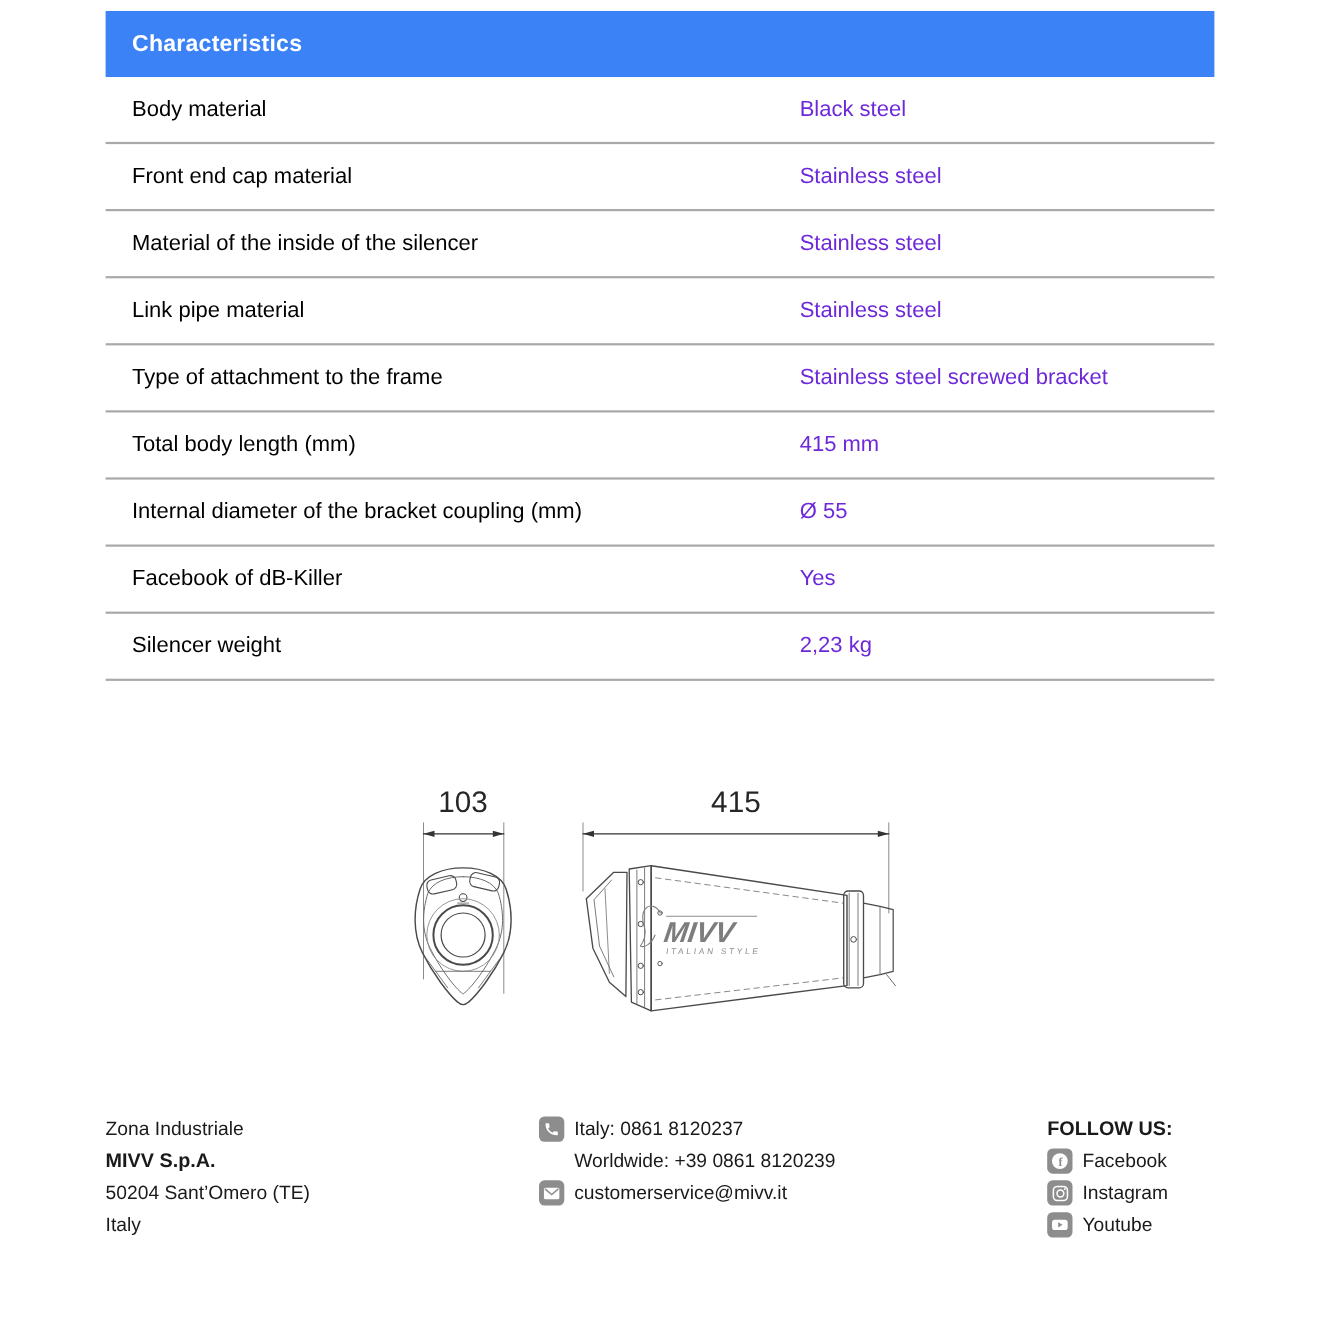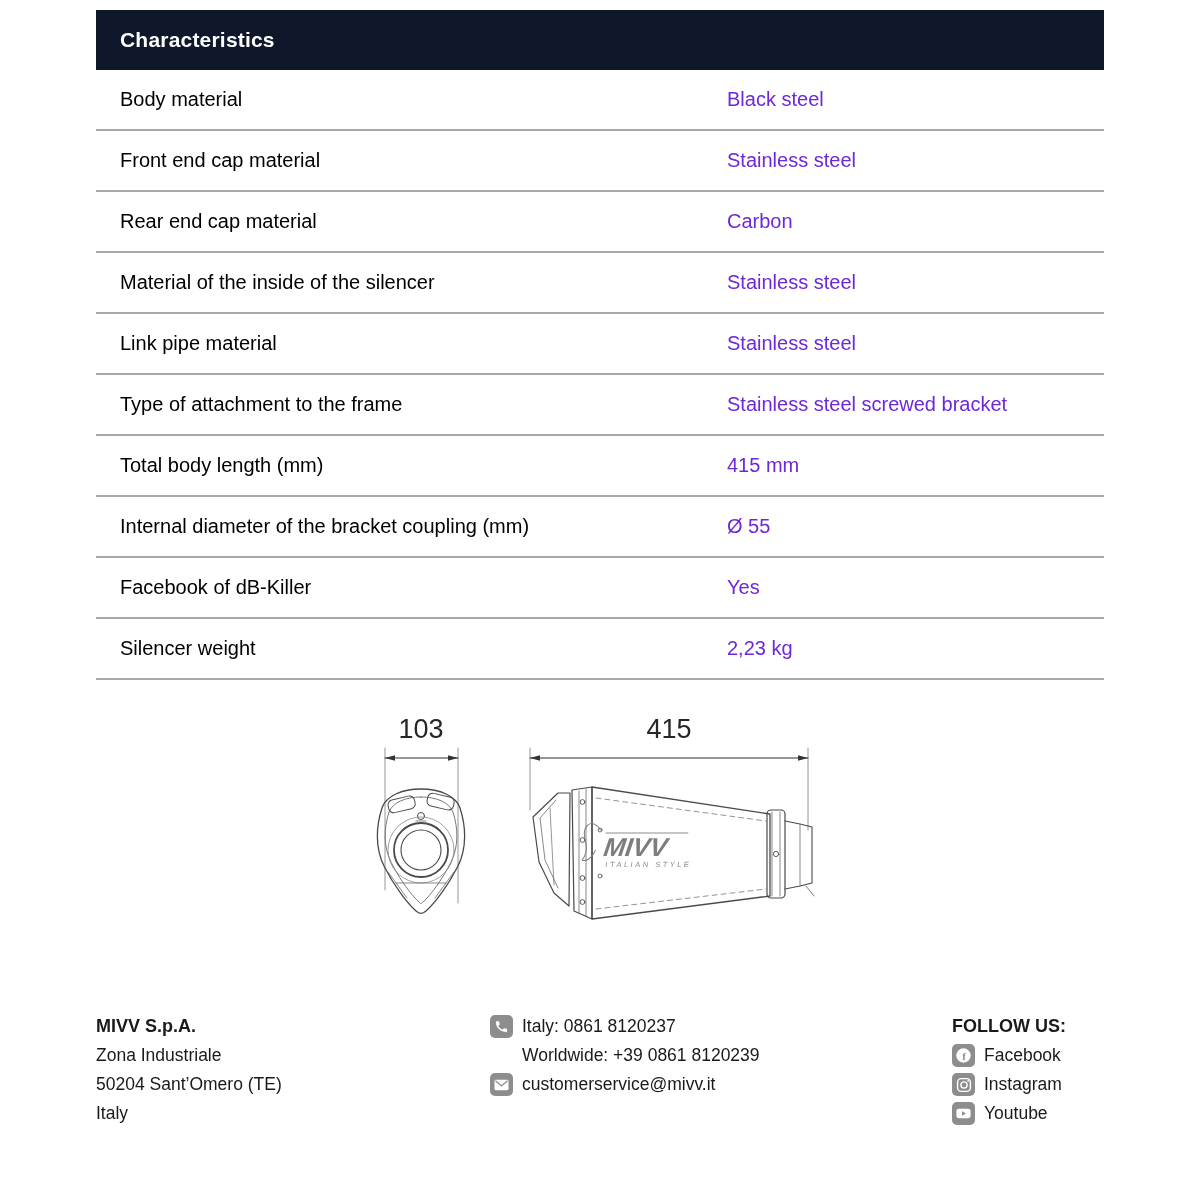--- a/index.html
+++ b/index.html
@@ -2,21 +2,21 @@
 <html><head>
 <meta charset="utf-8">
 <style>
   * { margin: 0; padding: 0; box-sizing: border-box; }
   html, body { width: 1200px; height: 1200px; background: #ffffff;
     font-family: "Liberation Sans", sans-serif; color: #1a1a1a; }
   .page { position: relative; width: 1200px; height: 1200px; overflow: hidden; }
 
   
   .char-header { position: absolute; left: 96px; top: 10px; width: 1008px; height: 60px;
-    background: #0f172a; display: flex; align-items: center; padding-left: 24px; }
+    background: #3b82f6; display: flex; align-items: center; padding-left: 24px; }
   .char-header .title { color: #ffffff; font-size: 21px; font-weight: bold; letter-spacing: 0.2px; }
 
   .spec-table { position: absolute; left: 96px; top: 70px; width: 1008px; }
   .spec-row { display: flex; align-items: center; height: 61px; border-bottom: 2px solid #a9a9a9; }
   .spec-label { width: 631px; padding-left: 24px; font-size: 20px; color: #000000; }
   .spec-value { flex: 1; font-size: 20px; color: #6d28d9; }
 
   
   .drawing { position: absolute; left: 330px; top: 690px; width: 560px; height: 270px; }
 
@@ -43,24 +43,20 @@
   <div class="spec-table">
     <div class="spec-row">
       <div class="spec-label">Body material</div>
       <div class="spec-value">Black steel</div>
     </div>
     <div class="spec-row">
       <div class="spec-label">Front end cap material</div>
       <div class="spec-value">Stainless steel</div>
     </div>
     <div class="spec-row">
-      <div class="spec-label">Rear end cap material</div>
-      <div class="spec-value">Carbon</div>
-    </div>
-    <div class="spec-row">
       <div class="spec-label">Material of the inside of the silencer</div>
       <div class="spec-value">Stainless steel</div>
     </div>
     <div class="spec-row">
       <div class="spec-label">Link pipe material</div>
       <div class="spec-value">Stainless steel</div>
     </div>
     <div class="spec-row">
       <div class="spec-label">Type of attachment to the frame</div>
       <div class="spec-value">Stainless steel screwed bracket</div>
@@ -163,24 +159,24 @@
           <text x="296" y="166" font-size="26" font-weight="bold" font-style="italic" fill="#7d7d7d" stroke="none" font-family="Liberation Sans, sans-serif">MIVV</text>
           <text x="300" y="177" font-size="7.5" letter-spacing="2.5" fill="#8d8d8d" stroke="none" font-family="Liberation Sans, sans-serif">ITALIAN STYLE</text>
           <line x1="296" y1="143" x2="378" y2="143" stroke="#8d8d8d" stroke-width="1"></line>
         </g>
       </g>
     </g>
   </svg>
 
   <div class="footer-col col-company">
     <div class="frow">
+        <span>Zona Industriale</span>
+      </div>
+    <div class="frow">
         <span class="ftitle">MIVV S.p.A.</span>
-      </div>
-    <div class="frow">
-        <span>Zona Industriale</span>
       </div>
     <div class="frow">
         <span>50204 Sant’Omero (TE)</span>
       </div>
     <div class="frow">
         <span>Italy</span>
       </div>
   </div>
 
   <div class="footer-col col-service">

